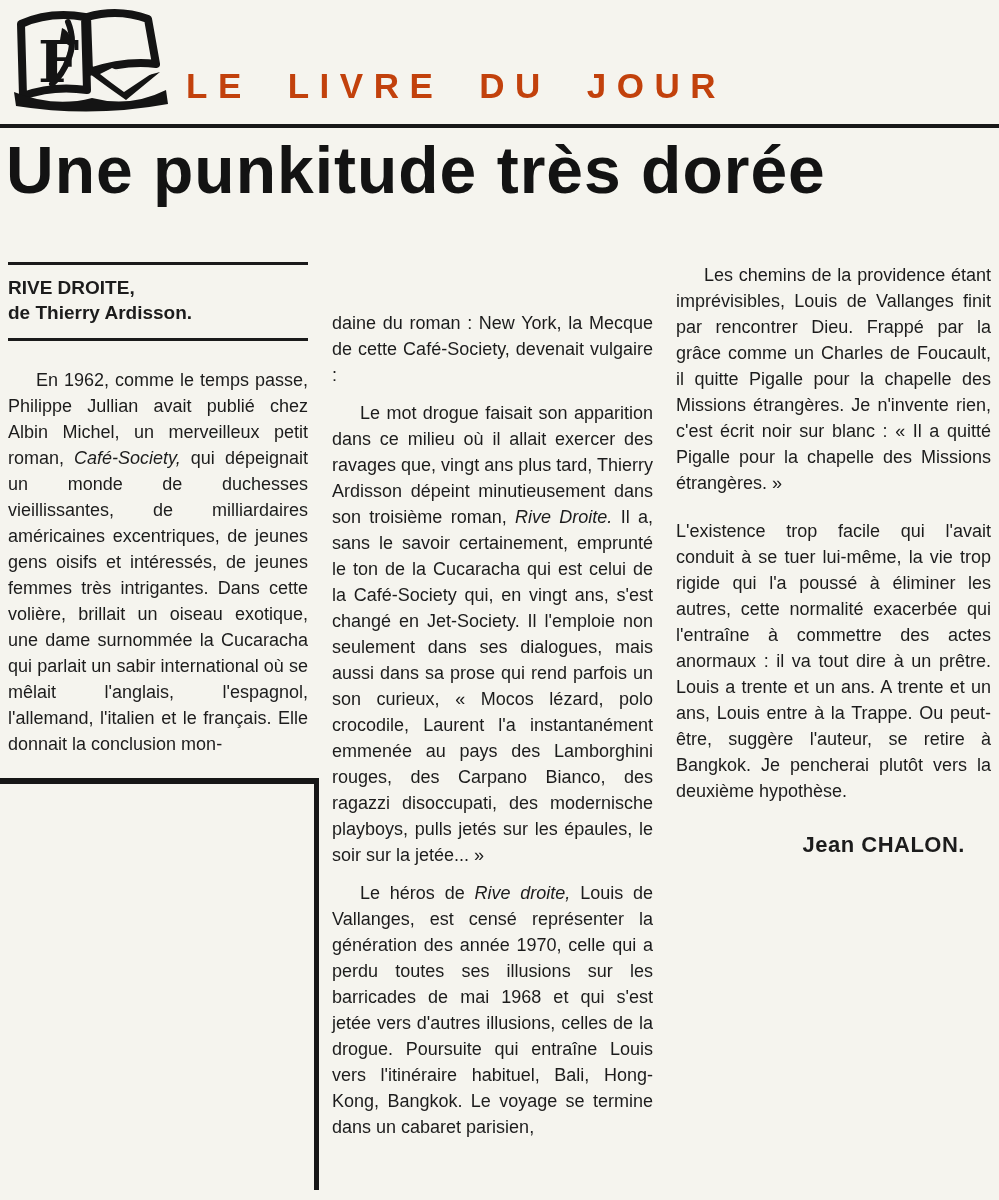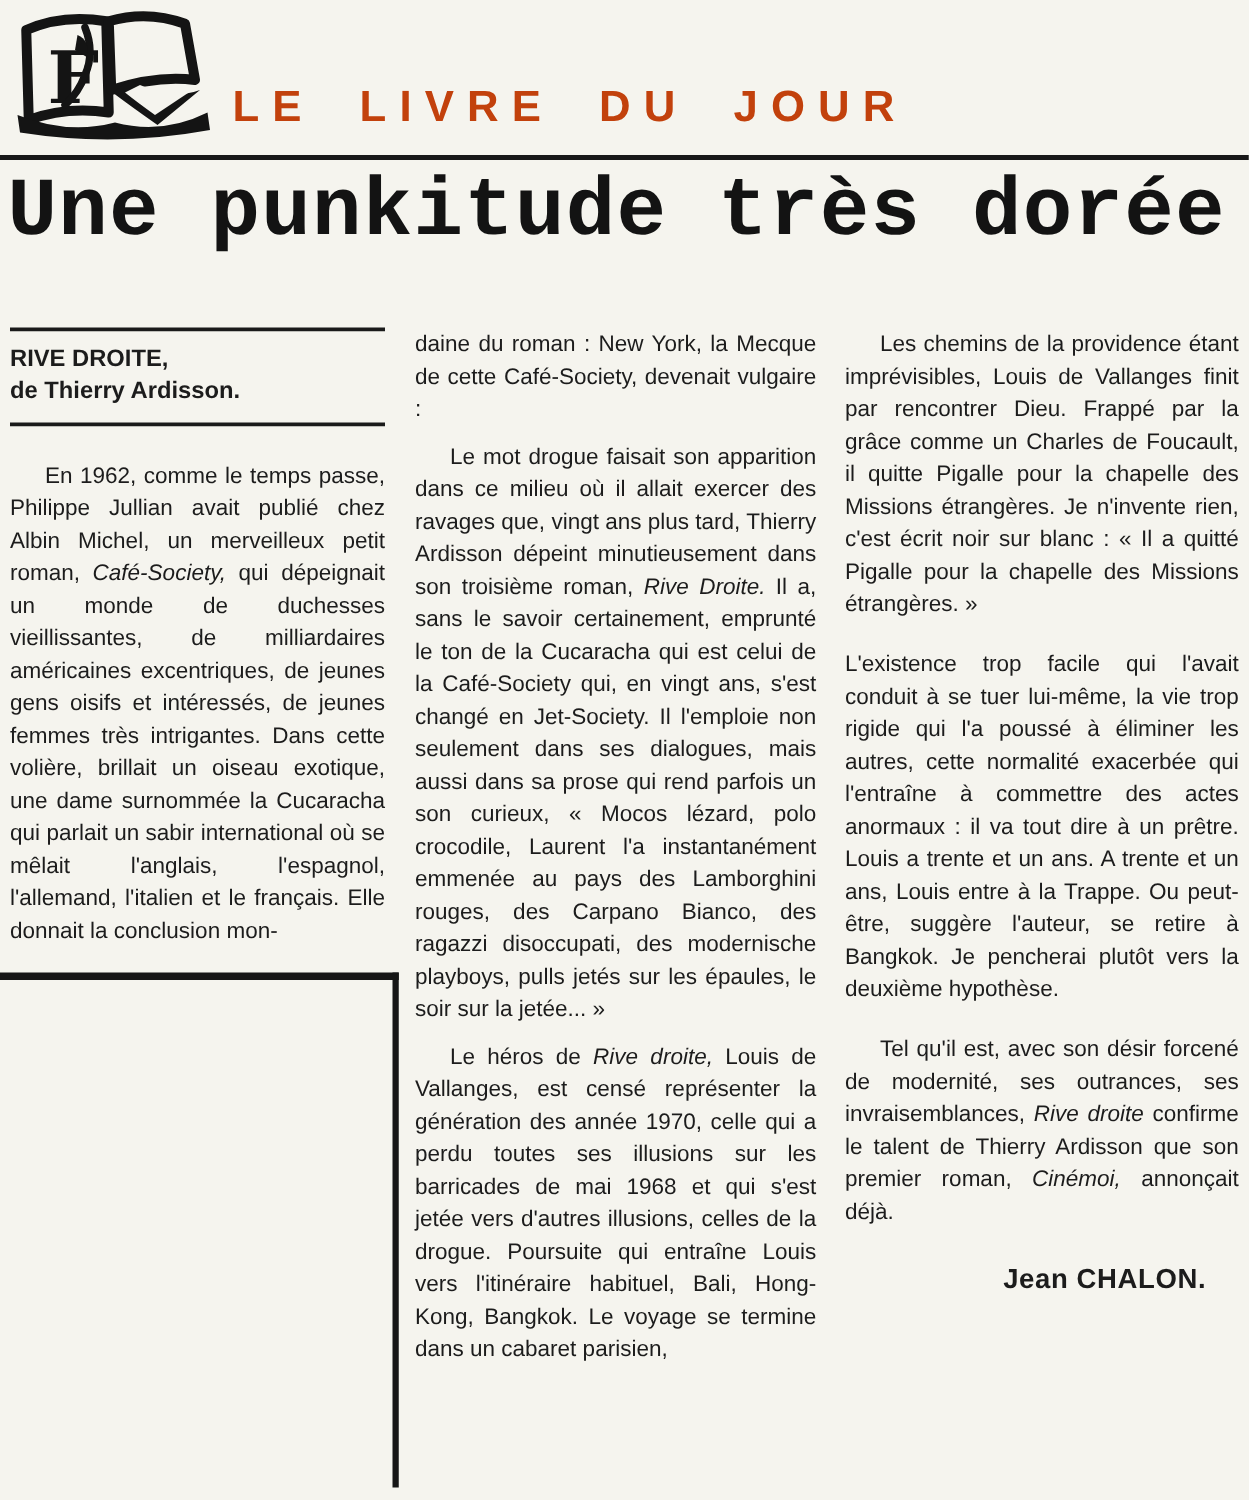--- a/index.html
+++ b/index.html
@@ -21,34 +21,34 @@
     letter-spacing:0.30em; word-spacing:0.45em;
     color:#c2410c;
     white-space:nowrap;
   }
   .masthead-rule {
     position:absolute; left:0; top:124px; width:999px; height:4px;
     background:#181818;
   }
   .headline {
     position:absolute; left:6px; top:134px; width:990px;
-    font-family:Liberation Mono, monospace;
+    font-family:Liberation Sans, sans-serif;
     font-weight:bold; font-size:66px; line-height:1.1;
     letter-spacing:1px; white-space:nowrap;
     color:#131313;
   }
   
   .col {
     position:absolute; top:262px;
     font-size:18px; line-height:26px;
     text-align:justify;
     color:#1c1c1c;
   }
   .col-left  { left:8px;   width:300px; }
-  .col-mid   { left:332px; width:321px; }
+  .col-mid   { left:332px; width:321px;margin-top:48px; }
   .col-right { left:676px; width:315px; }
 
   .para { margin-bottom:12px; }
   .para.ind { text-indent:28px; }
   .para.gap { margin-top:22px; }
   .it { font-style:italic; }
 
   
   .bookbox {
     border-top:3px solid #1a1a1a;
@@ -119,16 +119,15 @@
       <p class="para"><span>daine du roman : New York, la Mecque de cette Café-Society, devenait vulgaire :</span></p>
       <p class="para ind"><span>Le mot drogue faisait son apparition dans ce milieu où il allait exercer des ravages que, vingt ans plus tard, Thierry Ardisson dépeint minutieusement dans son troisième roman, </span><span class="it">Rive Droite.</span><span> Il a, sans le savoir certainement, emprunté le ton de la Cucaracha qui est celui de la Café-Society qui, en vingt ans, s'est changé en Jet-Society. Il l'emploie non seulement dans ses dialogues, mais aussi dans sa prose qui rend parfois un son curieux, « Mocos lézard, polo crocodile, Laurent l'a instantanément emmenée au pays des Lamborghini rouges, des Carpano Bianco, des ragazzi disoccupati, des modernische playboys, pulls jetés sur les épaules, le soir sur la jetée... »</span></p>
       <p class="para ind"><span>Le héros de </span><span class="it">Rive droite,</span><span> Louis de Vallanges, est censé représenter la génération des année 1970, celle qui a perdu toutes ses illusions sur les barricades de mai 1968 et qui s'est jetée vers d'autres illusions, celles de la drogue. Poursuite qui entraîne Louis vers l'itinéraire habituel, Bali, Hong-Kong, Bangkok. Le voyage se termine dans un cabaret parisien,</span></p>
     </div>
 </div>
 
 <div class="col col-right">
   <div>
       <p class="para ind"><span>Les chemins de la providence étant imprévisibles, Louis de Vallanges finit par rencontrer Dieu. Frappé par la grâce comme un Charles de Foucault, il quitte Pigalle pour la chapelle des Missions étrangères. Je n'invente rien, c'est écrit noir sur blanc : « Il a quitté Pigalle pour la chapelle des Missions étrangères. »</span></p>
       <p class="para gap"><span>L'existence trop facile qui l'avait conduit à se tuer lui-même, la vie trop rigide qui l'a poussé à éliminer les autres, cette normalité exacerbée qui l'entraîne à commettre des actes anormaux : il va tout dire à un prêtre. Louis a trente et un ans. A trente et un ans, Louis entre à la Trappe. Ou peut-être, suggère l'auteur, se retire à Bangkok. Je pencherai plutôt vers la deuxième hypothèse.</span></p>
-      <p class="para ind gap"><span>Tel qu'il est, avec son désir forcené de modernité, ses outrances, ses invraisemblances, </span><span class="it">Rive droite</span><span> confirme le talent de Thierry Ardisson que son premier roman, </span><span class="it">Cinémoi,</span><span> annonçait déjà.</span></p>
     </div>
   <div class="byline">Jean CHALON.</div>
 </div>
 
 </body></html>

